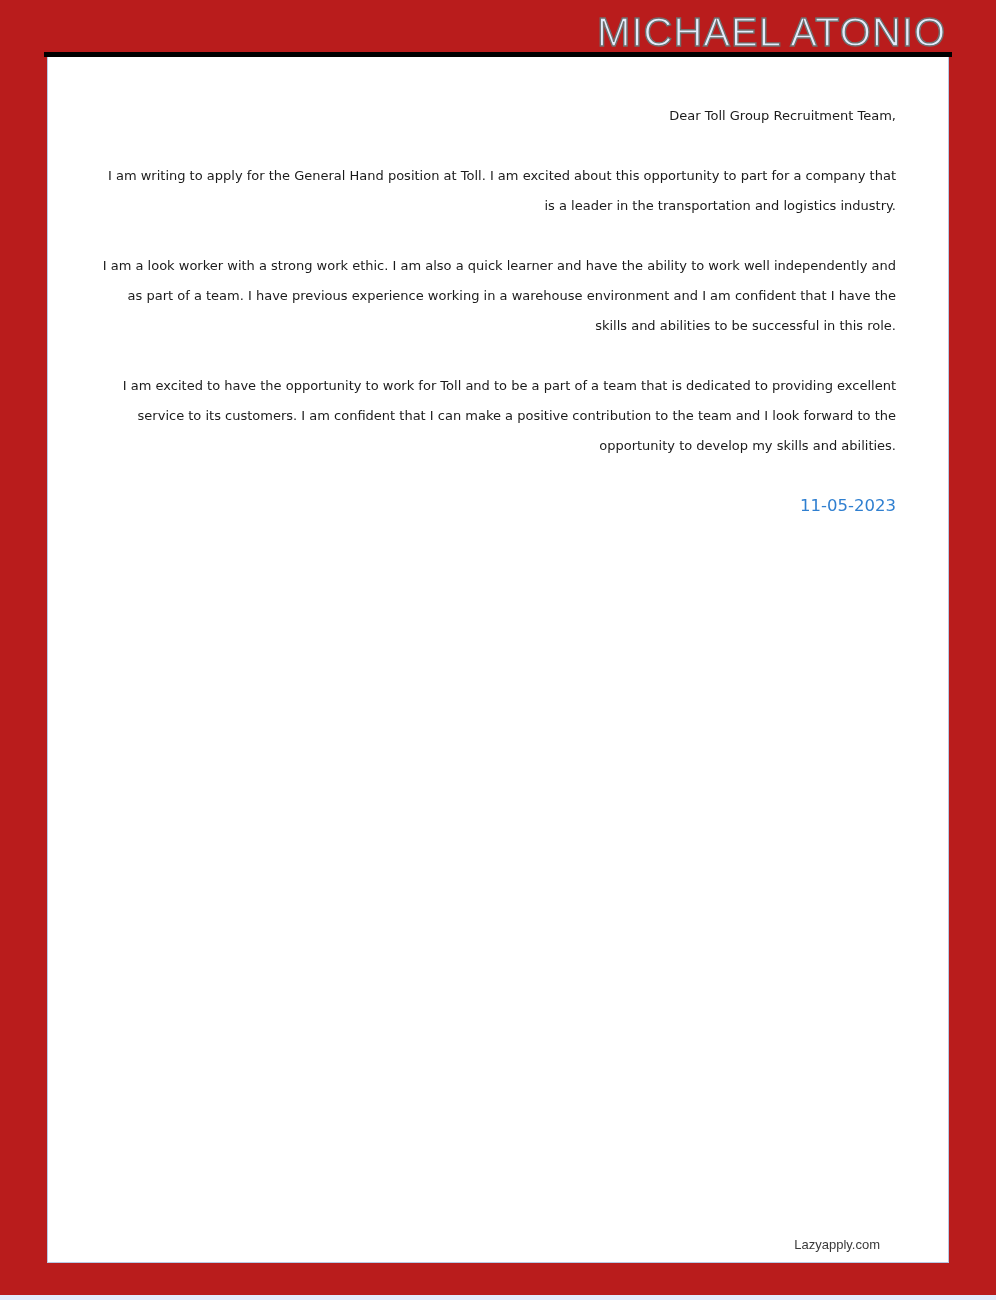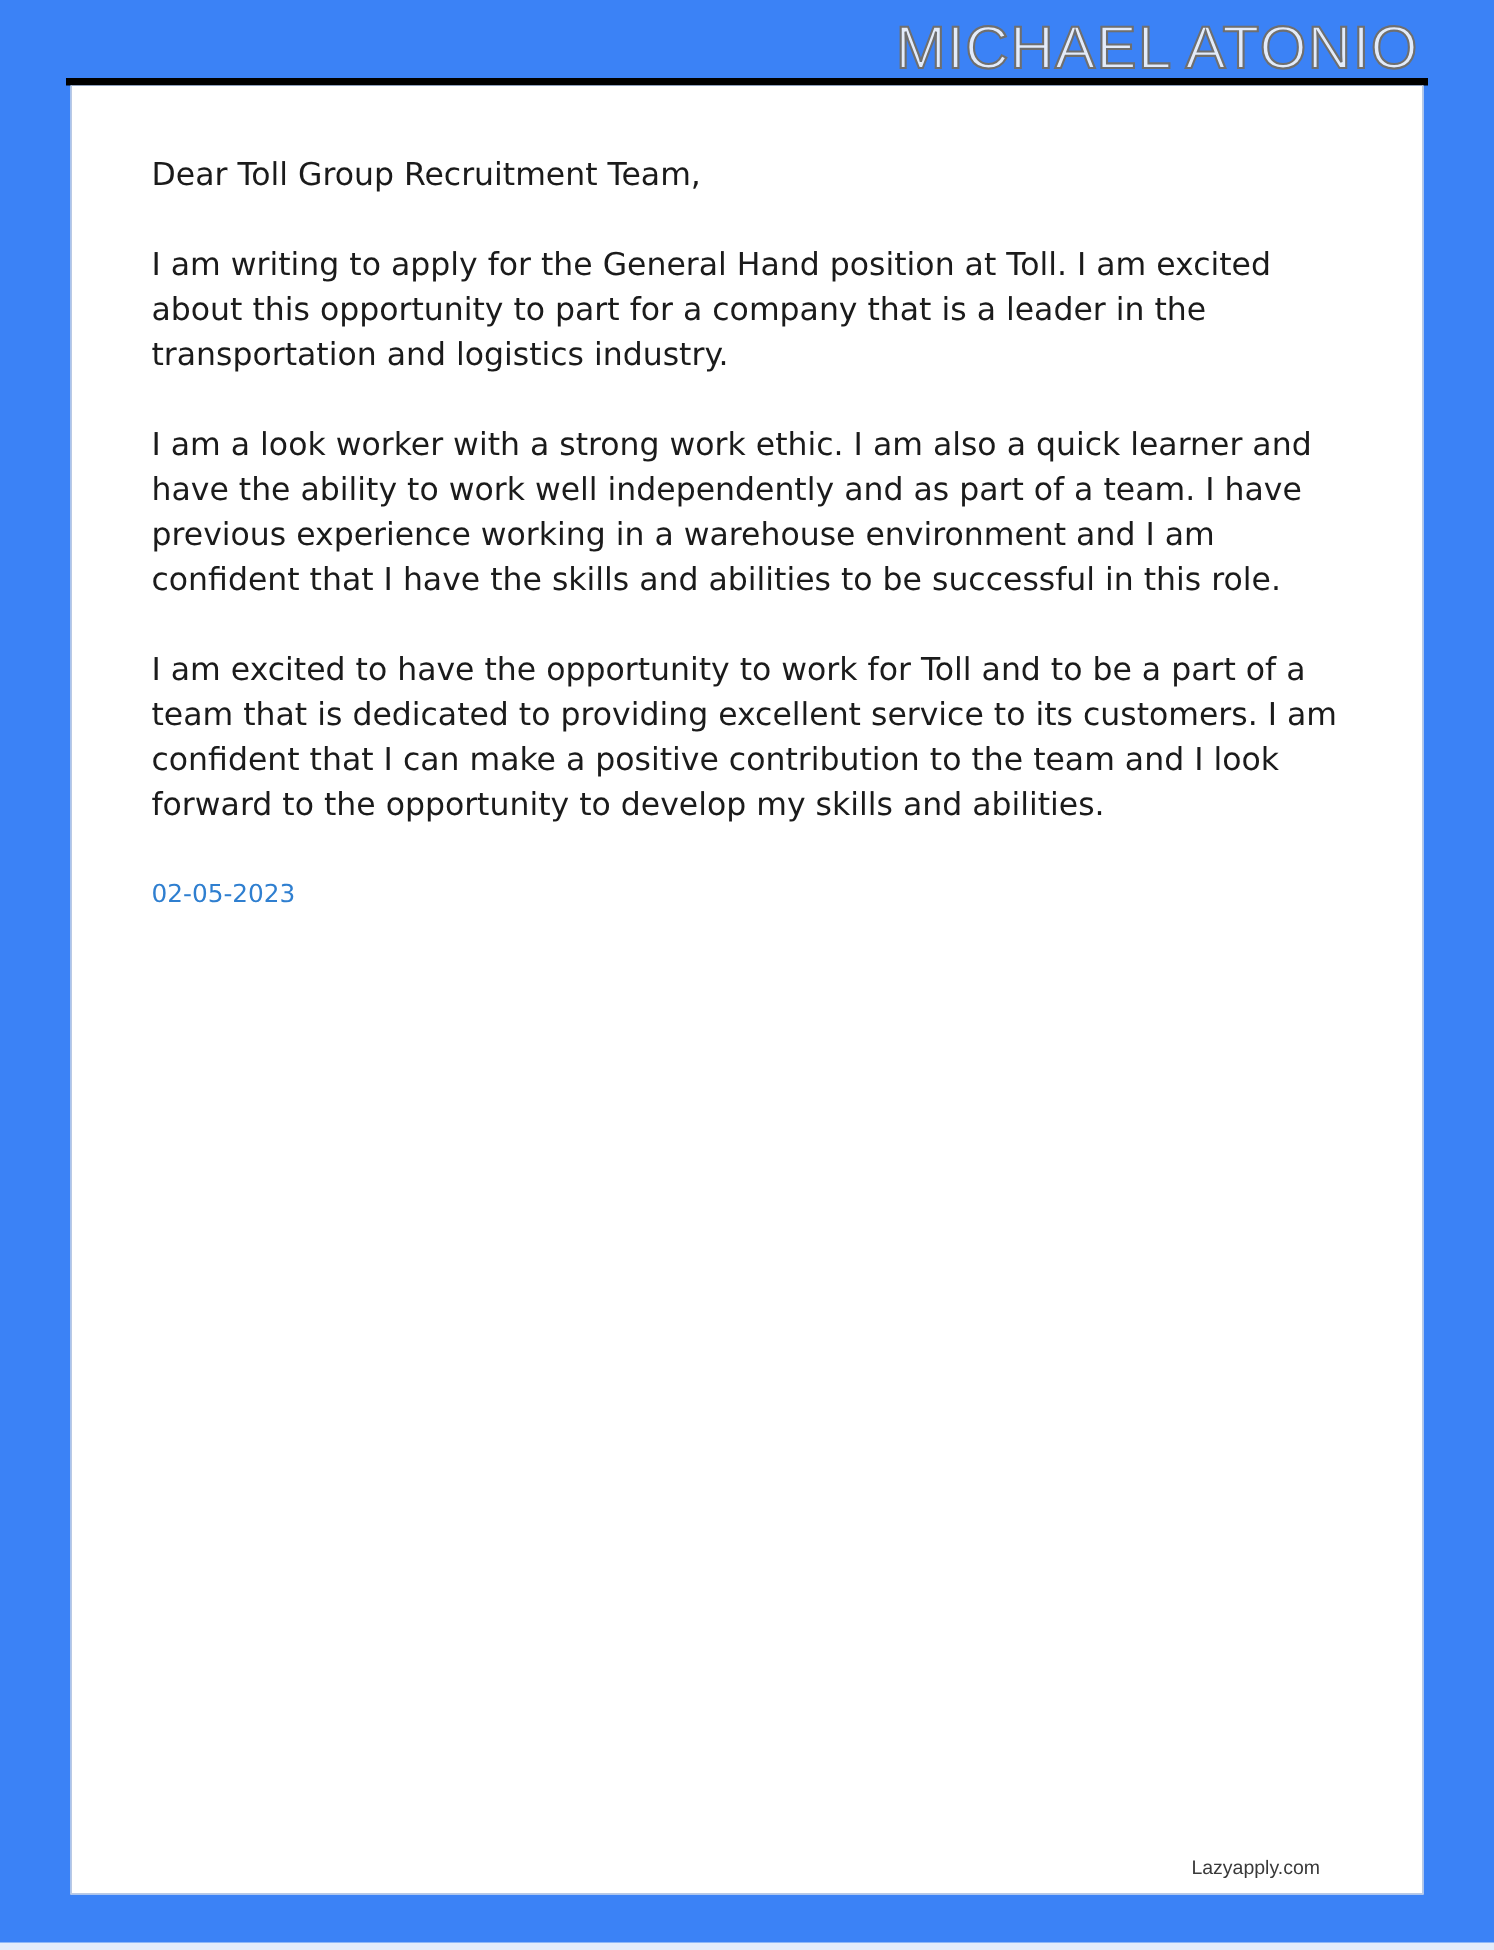--- a/index.html
+++ b/index.html
@@ -11,21 +11,22 @@
     height: 1300px;
     background: #e3ecfb;
     font-family: "DejaVu Sans", sans-serif;
     overflow: hidden;
   }
   .page {
     position: relative;
     width: 996px;
     height: 1295px;
     box-sizing: border-box;
-    background: #3b82f6;
+    background: #b91c1c;
+    text-align: right;
   }
   .header {
     position: absolute;
     top: 0;
     left: 0;
     right: 0;
     height: 54px;
     display: flex;
     align-items: flex-start;
     justify-content: flex-end;
@@ -62,21 +63,21 @@
     box-sizing: border-box;
   }
   .letter-body {
     position: absolute;
     top: 44px;
     left: 53px;
     width: 795px;
   }
   .para {
     font-family: "DejaVu Sans", sans-serif;
-    font-size: 21px;
+    font-size: 13px;
     line-height: 30px;
     color: #1b1b1b;
     margin: 0 0 30px 0;
   }
   .para:last-of-type {
     margin-bottom: 0;
   }
   .date {
     font-family: "DejaVu Sans", sans-serif;
     font-size: 16.5px;
@@ -104,19 +105,19 @@
 
   <div class="rule"></div>
 
   <div class="sheet">
 
     <div class="letter-body">
       <p class="para">Dear Toll Group Recruitment Team,</p>
       <p class="para">I am writing to apply for the General Hand position at Toll. I am excited about this opportunity to part for a company that is a leader in the transportation and logistics industry.</p>
       <p class="para">I am a look worker with a strong work ethic. I am also a quick learner and have the ability to work well independently and as part of a team. I have previous experience working in a warehouse environment and I am confident that I have the skills and abilities to be successful in this role.</p>
       <p class="para">I am excited to have the opportunity to work for Toll and to be a part of a team that is dedicated to providing excellent service to its customers. I am confident that I can make a positive contribution to the team and I look forward to the opportunity to develop my skills and abilities.</p>
-      <p class="date">02-05-2023</p>
+      <p class="date">11-05-2023</p>
     </div>
 
     <div class="footer-brand">Lazyapply.com</div>
   </div>
 
 </div>
 
 </body></html>

